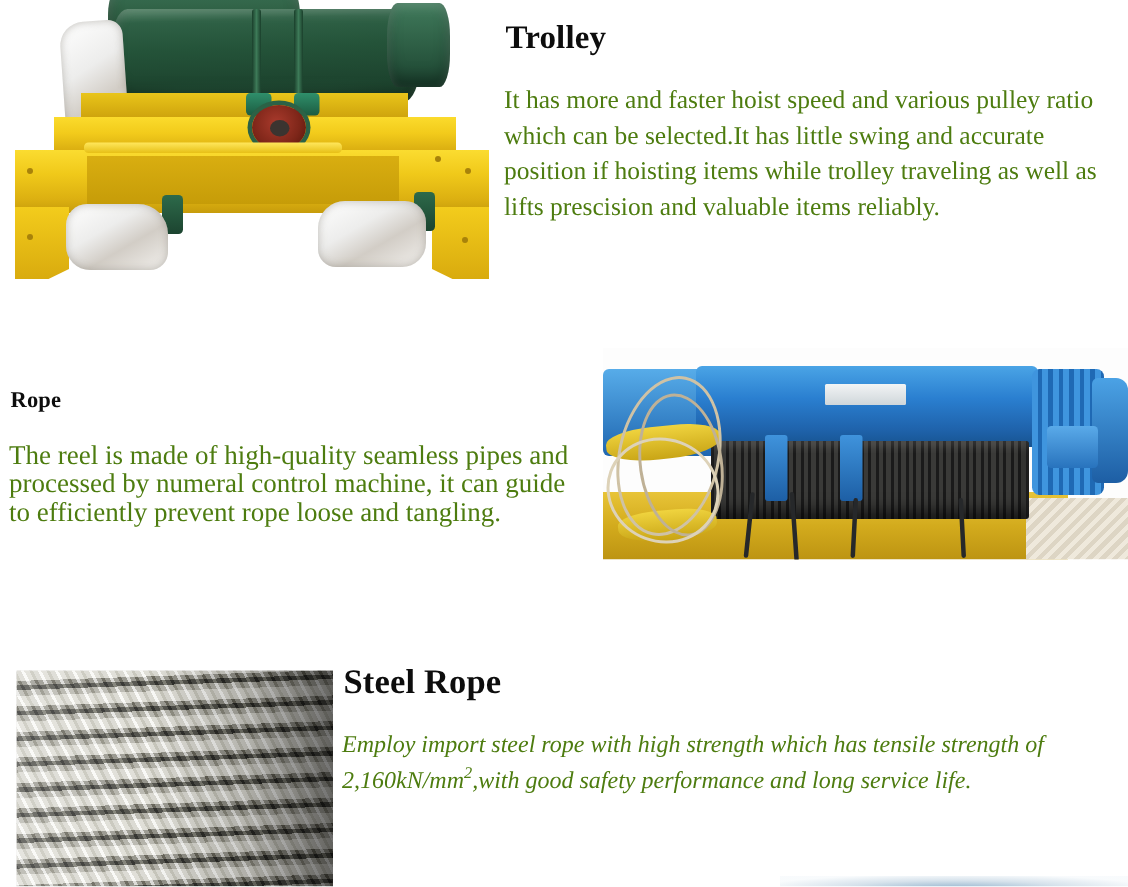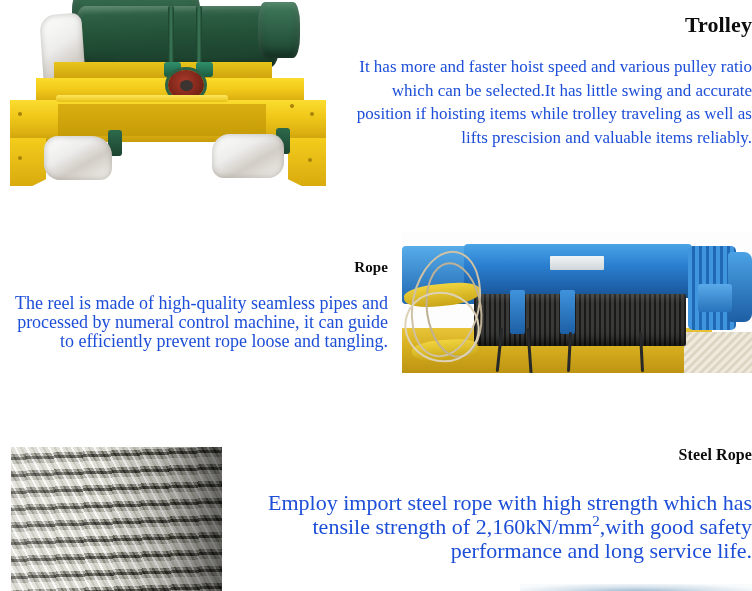--- a/index.html
+++ b/index.html
@@ -11,51 +11,51 @@
   body {
     width: 752px;
     height: 591px;
     position: relative;
     overflow: hidden;
     font-family: "Liberation Serif", "DejaVu Serif", serif;
     color: #1a1a1a;
     -webkit-font-smoothing: antialiased;
   }
 
-  .page { position: relative; width: 752px; height: 553px; text-align: right; }
+  .page { position: relative; width: 752px; height: 553px; }
 
   
   .section { position: absolute; }
   .photo   { position: absolute; overflow: hidden; background: #fff; }
 
   .heading {
     font-weight: bold;
     color: #0d0d0d;
     letter-spacing: 0.1px;
     white-space: nowrap;
   }
-  .body-copy { color: #1d4ed8; }
+  .body-copy { color: #4d7c0f; }
 
   
   #trolley-photo { left: 0; top: 0; width: 330px; height: 190px; }
   #trolley-text  { left: 336px; top: 12px; width: 416px; }
   #trolley-text .heading { font-size: 22px; line-height: 26px; margin: 0 0 8px 1px; }
   #trolley-text .body-copy { font-size: 17px; line-height: 23.5px; }
 
   
   #reel-photo { left: 402px; top: 232px; width: 350px; height: 141px; }
   #reel-text  { left: 6px; top: 258px; width: 382px; }
   #reel-text .heading { font-size: 15px; line-height: 18px; margin: 0 0 10px 1px; }
   #reel-text .body-copy { font-size: 18px; line-height: 19px; }
 
   
   #rope-photo { left: 11px; top: 447px; width: 211px; height: 144px; }
   #rope-text  { left: 228px; top: 441px; width: 524px; }
-  #rope-text .heading { font-size: 16px; line-height: 28px; margin: 0 0 12px 1px; }
-  #rope-text .body-copy { font-size: 22px; line-height: 24px; }
+  #rope-text .heading { font-size: 23px; line-height: 28px; margin: 0 0 12px 1px; }
+  #rope-text .body-copy { font-size: 16px; line-height: 24px; font-style: italic; }
 
   sup { font-size: 0.68em; vertical-align: super; line-height: 0; }
 
   
 
   
   .tr-stage { position: absolute; inset: 0; }
 
   .tr-green-drum {
     position: absolute;

